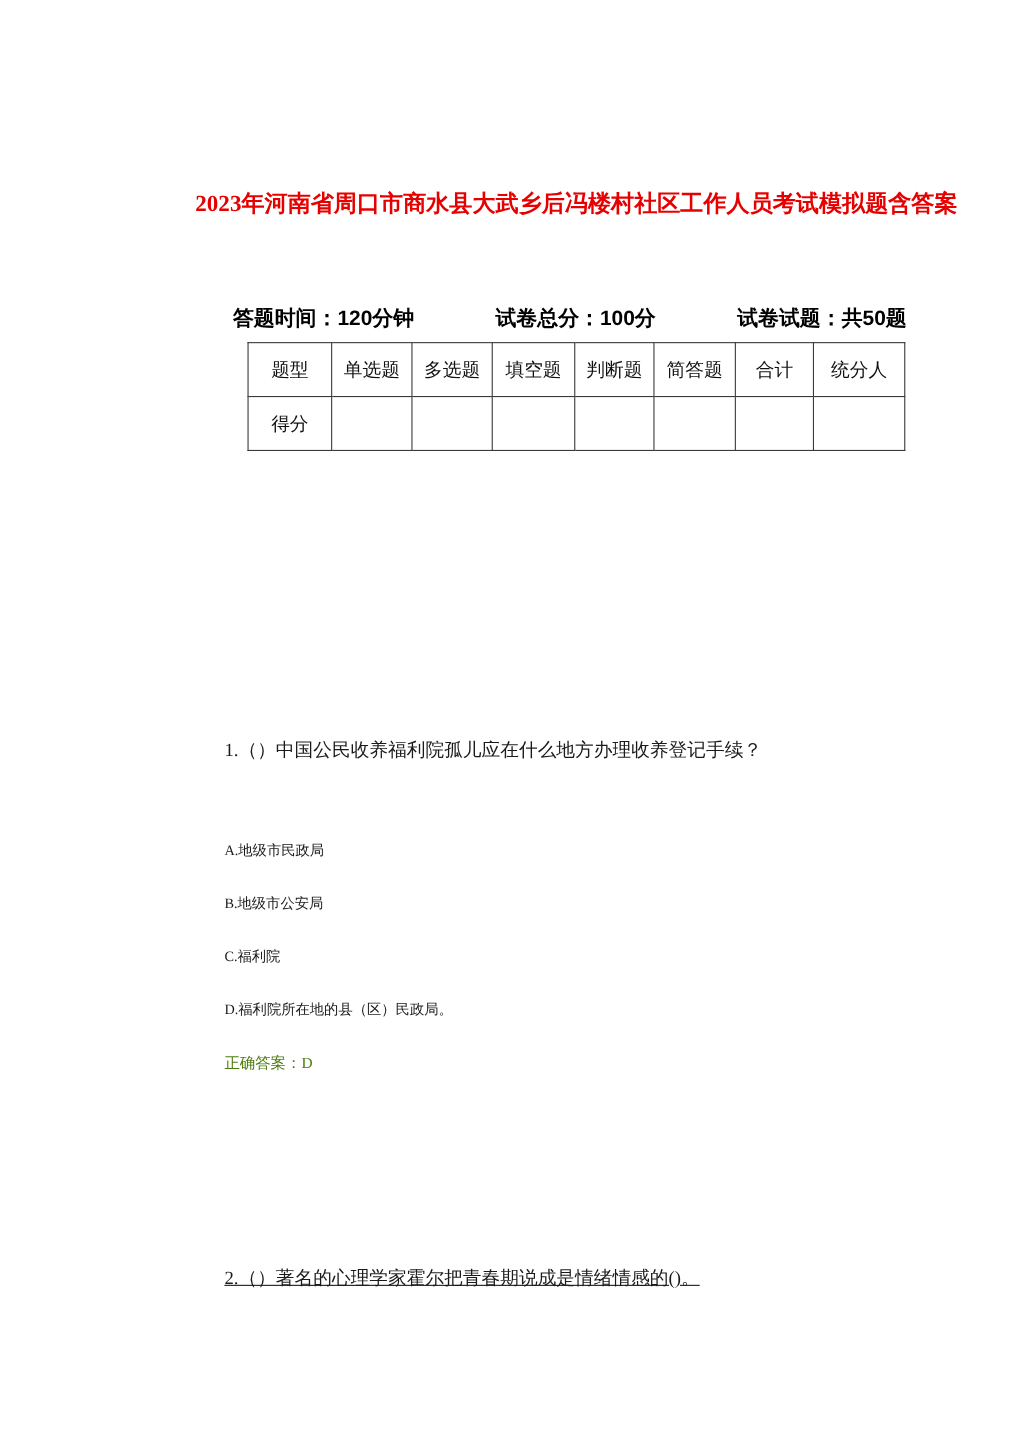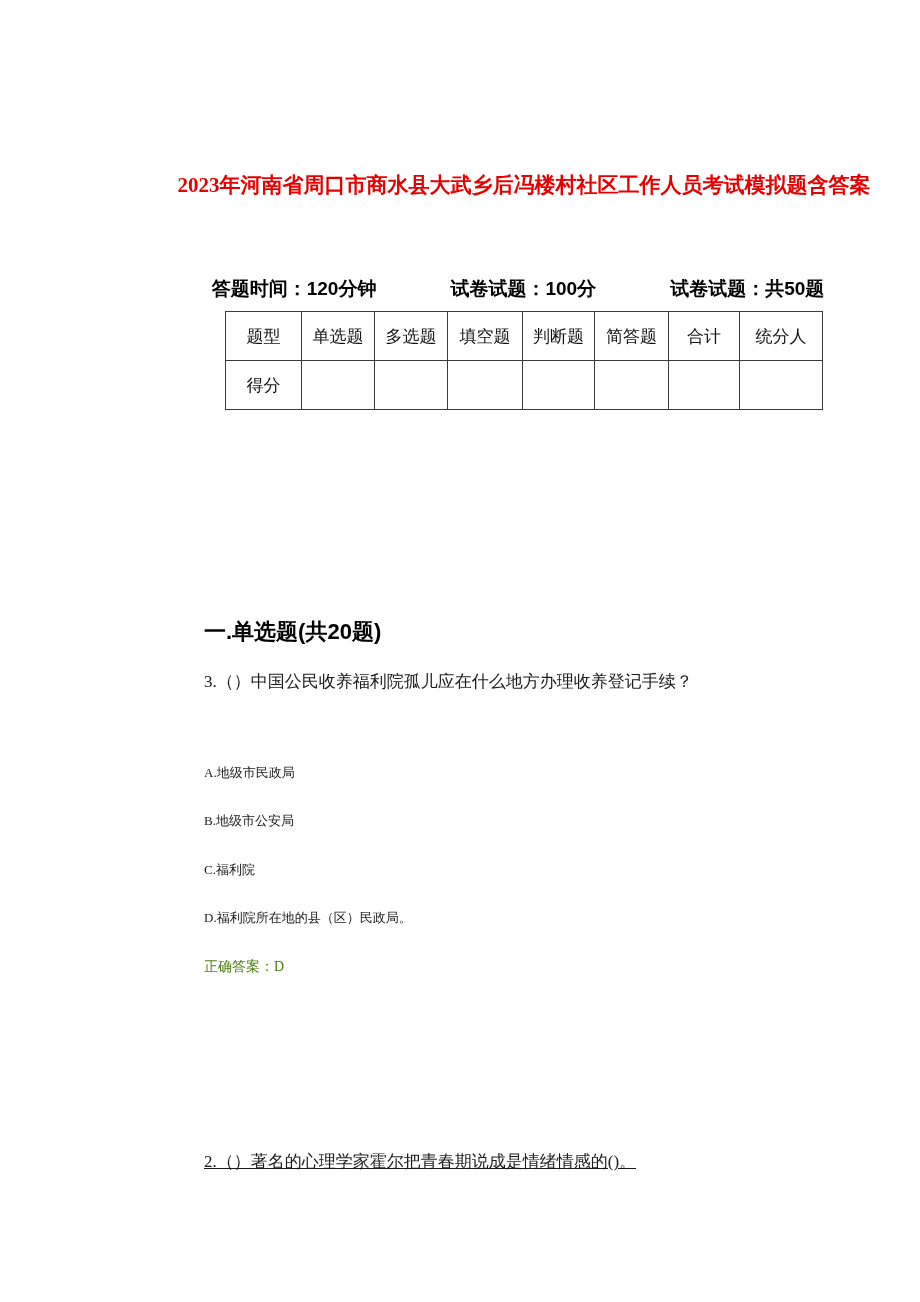--- a/index.html
+++ b/index.html
@@ -103,21 +103,21 @@
 </style>
 </head>
 <body>
 
 <div class="page">
 
   <h1 class="doc-title">2023年河南省周口市商水县大武乡后冯楼村社区工作人员考试模拟题含答案</h1>
 
   <div class="exam-info">
     <span>答题时间：120分钟</span>
-    <span>试卷试题：100分</span>
+    <span>试卷总分：100分</span>
     <span>试卷试题：共50题</span>
   </div>
 
   <table class="score-table">
     <colgroup>
       <col style="width:76px">
         <col style="width:73px">
         <col style="width:73px">
         <col style="width:75px">
       <col style="width:72px">
@@ -142,24 +142,23 @@
         <td></td>
         <td></td>
         <td></td>
         <td></td>
         <td></td>
         <td></td>
       </tr>
     </tbody>
   </table>
 
-  <h2 class="section-heading">一.单选题(共20题)</h2>
 
   <div>
-    <p class="q-text q1-text">3.（）中国公民收养福利院孤儿应在什么地方办理收养登记手续？</p>
+    <p class="q-text q1-text">1.（）中国公民收养福利院孤儿应在什么地方办理收养登记手续？</p>
     <p class="option opt-a">A.地级市民政局</p>
     <p class="option opt-b">B.地级市公安局</p>
     <p class="option opt-c">C.福利院</p>
     <p class="option opt-d">D.福利院所在地的县（区）民政局。</p>
     <p class="answer-line">正确答案：D</p>
   </div>
 
   <div>
     <p class="q-text q2-text">2.（）著名的心理学家霍尔把青春期说成是情绪情感的()。</p>
   </div>

